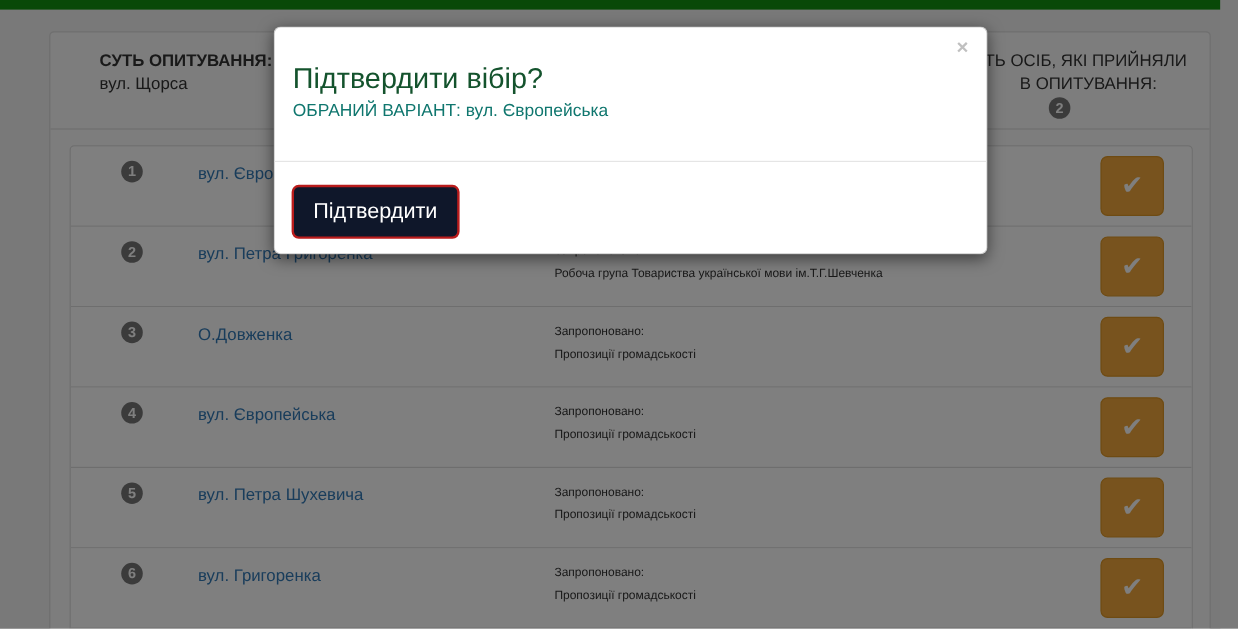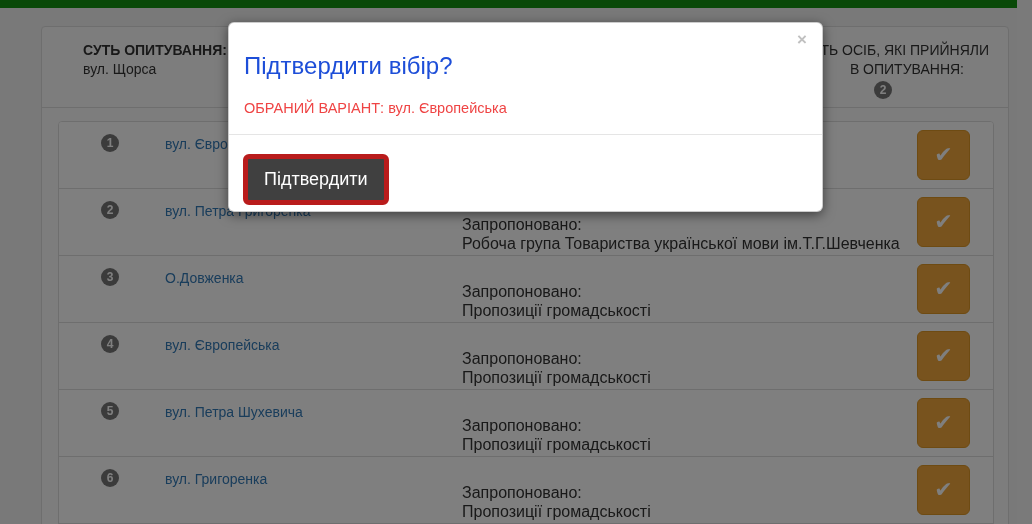--- a/index.html
+++ b/index.html
@@ -43,46 +43,46 @@
   .option-row { position:relative; height:67px; border-bottom:1px solid #ddd; background:#fff; }
   .num-badge {
     position:absolute; left:42px; top:12px; width:18px; height:18px;
     border-radius:50%; background:#777; color:#fff; font-size:12px; font-weight:bold;
     line-height:18px; text-align:center;
   }
   .street-link {
     position:absolute; left:106px; top:14px; font-size:14px;
     color:#337ab7; text-decoration:none; cursor:pointer; white-space:nowrap;
   }
-  .proposed { position:absolute; left:403px; top:26px; font-size:16px; line-height:19px; white-space:nowrap; }
+  .proposed { position:absolute; left:403px; top:11px; font-size:10px; line-height:19px; white-space:nowrap; }
   .proposed .p-lbl { font-weight:normal; }
   .check-btn {
     position:absolute; right:23px; top:8px; width:53px; height:50px;
     background:#f0a63c; border:1px solid #dd9626; border-radius:6px;
     color:#fff; font-size:22px; line-height:48px; text-align:center; cursor:pointer;
   }
 
   
   .backdrop { position:absolute; inset:0; background:rgba(0,0,0,0.5); z-index:10; }
   .modal {
     position:absolute; left:228px; top:22px; width:595px; height:190px; z-index:20;
     background:#fff; border:1px solid rgba(0,0,0,0.2); border-radius:6px;
     box-shadow:0 3px 12px rgba(0,0,0,0.5);
   }
   .modal-close {
     position:absolute; top:8px; right:15px; font-size:17px; font-weight:bold;
     color:#c0c0c0; cursor:pointer; line-height:1; background:none; border:none;
     font-family:"Liberation Sans", sans-serif;
   }
-  .modal-title { position:absolute; left:15px; top:29px; font-size:24px; font-weight:500; color:#1d4ed8; }
-  .modal-text  { position:absolute; left:15px; top:77px; font-size:14.5px; color:#ef4444; }
+  .modal-title { position:absolute; left:15px; top:29px; font-size:24px; font-weight:500; color:#14532d; }
+  .modal-text  { position:absolute; left:15px; top:62px; font-size:14.5px; color:#0f766e; }
   .modal-divider { position:absolute; left:0; right:0; top:111px; border-top:1px solid #e5e5e5; }
   .confirm-btn {
     position:absolute; left:14px; top:131px;
-    background:#404040; border:5px solid #b91c1c; border-radius:6px;
+    background:#0f172a; border:2px solid #b91c1c; border-radius:6px;
     color:#fff; font-size:18px; padding:10px 16px; cursor:pointer;
     font-family:"Liberation Sans", sans-serif;
   }
 </style>
 </head>
 <body>
 
 <div class="topbar"></div>
 <div class="scroll-track"></div>
 

